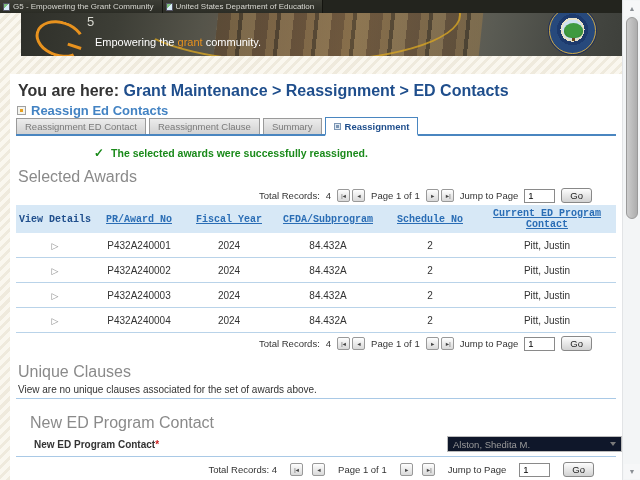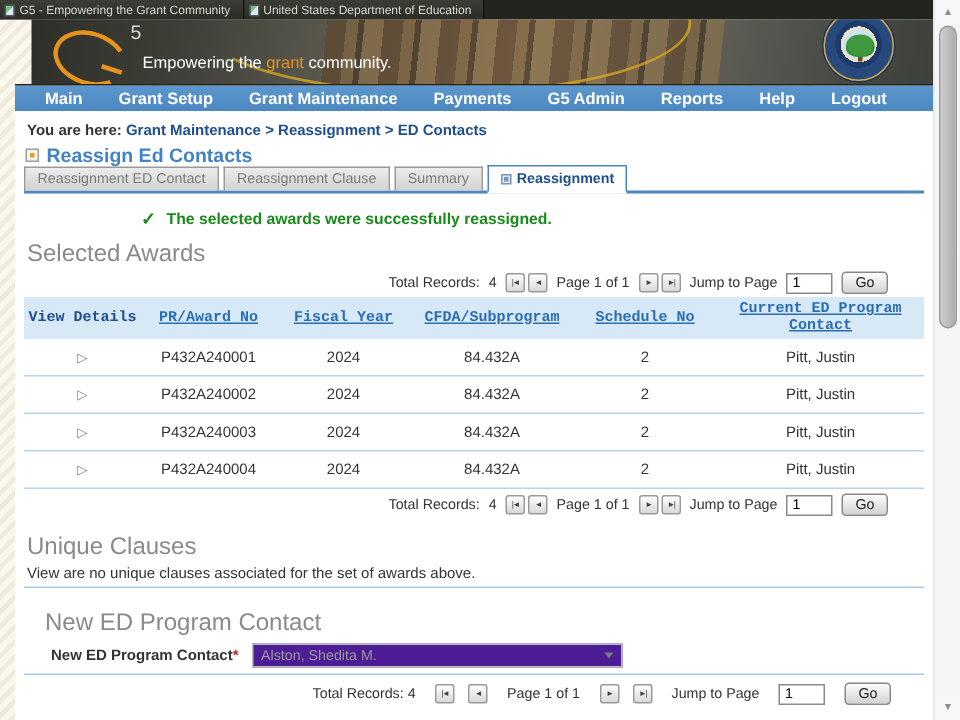--- a/index.html
+++ b/index.html
@@ -40,21 +40,21 @@
   
   .navbar { position:absolute; left:10px; top:56px; width:612px; height:18px;
     background:linear-gradient(#5d97cd,#4a86c0); border-top:1px solid #23241e;
     display:flex; align-items:center; gap:24px; padding-left:20px;
     color:#fff; font-weight:bold; font-size:11px; }
   .navbar span { cursor:pointer; white-space:nowrap; }
 
   
   .content { position:absolute; left:10px; top:74px; width:612px; height:406px; background:#fff; }
 
-  .breadcrumb { margin:8px 0 0 8px; font-size:10px; font-weight:bold; }
+  .breadcrumb { margin:8px 0 0 8px; font-size:16px; font-weight:bold; }
   .breadcrumb .pre { color:#333; }
   .breadcrumb .path { color:#1f4e8c; }
 
   .page-title { margin:3px 0 0 7px; display:flex; align-items:center; gap:5px;
     color:#4383c3; font-size:13px; font-weight:bold; }
   .pt-icon { width:9px; height:9px; border:1px solid #a0a0a0; background:#f4f4ee; position:relative; }
   .pt-icon::after { content:""; position:absolute; inset:2px; background:#e8a020; }
 
   .tabs { display:flex; align-items:flex-end; gap:3px; margin:1px 6px 0 6px;
     border-bottom:2px solid #4a86c0; height:17px; }
@@ -90,24 +90,24 @@
   
   table.awards { width:600px; margin:2px 6px 0 6px; border-collapse:collapse; font-size:10px; table-layout:fixed; }
   table.awards th { background:#d7e8f6; color:#1f4e8c; font-weight:bold; padding:3px 2px; text-align:center;font-family:Liberation Mono, monospace; }
   table.awards th .lnk { color:#2a6db5; text-decoration:underline; cursor:pointer; }
   table.awards td { border-bottom:1px solid #b9d3e9; padding:7px 2px 6px 2px; text-align:center; color:#333; }
   .expand-tri { color:#8a8a8a; font-size:9px; cursor:pointer; }
 
   .body-text { margin:3px 0 0 8px; color:#333; font-size:10px; }
   .divider { height:1px; background:#a9c9e6; margin:3px 6px 0 6px; }
 
-  .form-row { margin:4px 0 0 24px; display:flex; align-items:center; font-size:10px; height:16px; }
+  .form-row { margin:4px 0 0 24px; display:flex; align-items:center; font-size:10px; height:16px;justify-content:space-between; }
   .form-label { font-weight:bold; color:#333; }
   .req { color:#cc2222; font-weight:bold; }
-  .fake-select { margin-left:9px; width:247px; height:16px; border:1px solid #bcbcbc; background:#4c1d95;
+  .fake-select { margin-left:9px; width:175px; height:16px; border:1px solid #bcbcbc; background:#0f172a;
     color:#9a9a9a; font-size:9.5px; display:flex; align-items:center; justify-content:space-between;
     padding:0 5px; cursor:default; }
   .sel-caret { width:0; height:0; border-left:3px solid transparent; border-right:3px solid transparent;
     border-top:4px solid #7a7a7a; }
 
   .warning { margin:8px 4px 0 4px; border:2px solid #cc2b2b; background:#f6f2cb;
     display:flex; align-items:center; gap:6px; padding:4px 7px; font-size:10px; font-weight:bold; color:#222; height:24px; }
   .warn-tri { position:relative; width:0; height:0; border-left:7px solid transparent;
     border-right:7px solid transparent; border-bottom:12px solid #f0c020; flex:0 0 auto; }
   .warn-tri::after { content:"!"; position:absolute; left:-2px; top:2px; font-size:8px; color:#222; font-weight:bold; }
@@ -141,30 +141,20 @@
 
   <div class="banner">
     <div class="shelf"></div>
     <div class="swoosh"></div>
     <div class="g-arc"></div>
     <div class="logo-five">5</div>
     <div class="tagline"><span>Empowering the </span><span class="hl">grant</span><span> community.</span></div>
     <div class="seal"></div>
   </div>
 
-  <div class="navbar">
-    <span>Main</span>
-    <span>Grant Setup</span>
-    <span>Grant Maintenance</span>
-    <span>Payments</span>
-    <span>G5 Admin</span>
-    <span>Reports</span>
-    <span>Help</span>
-    <span>Logout</span>
-  </div>
 
   <div class="content">
 
     <div class="breadcrumb">
       <span class="pre">You are here:</span>
       <span class="path">Grant Maintenance &gt; Reassignment &gt; ED Contacts</span>
     </div>
 
     <div class="page-title">
       <span class="pt-icon"></span>

